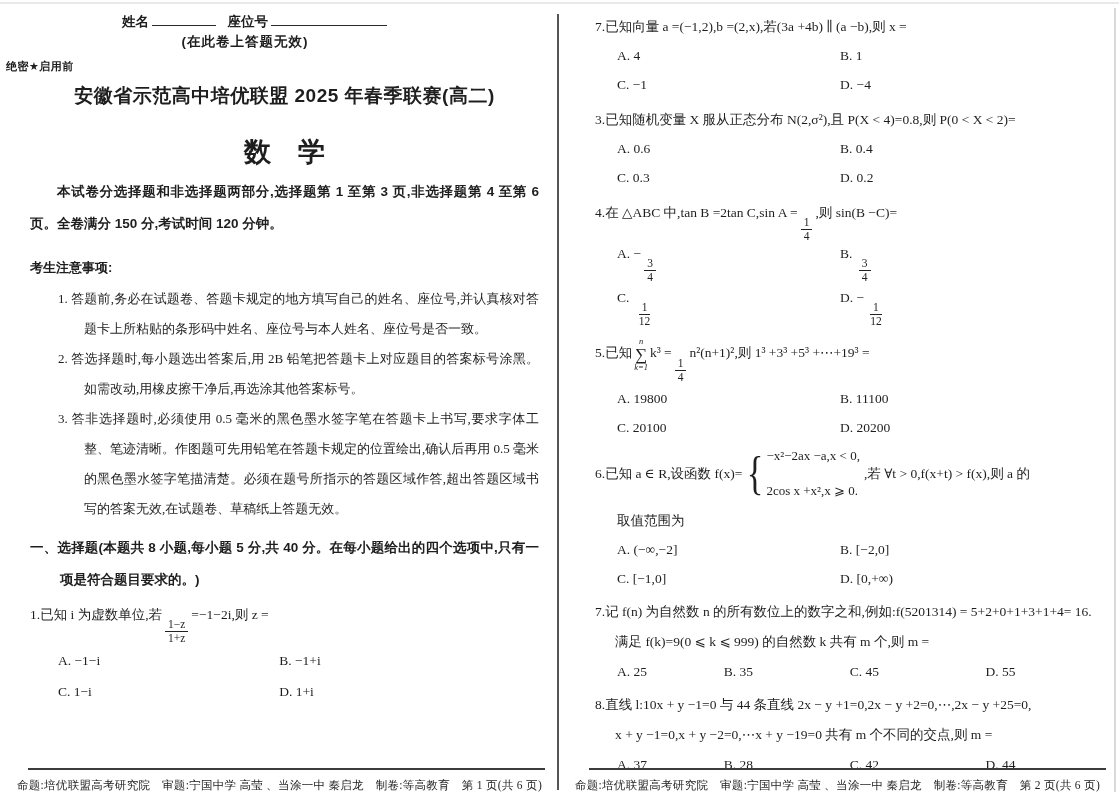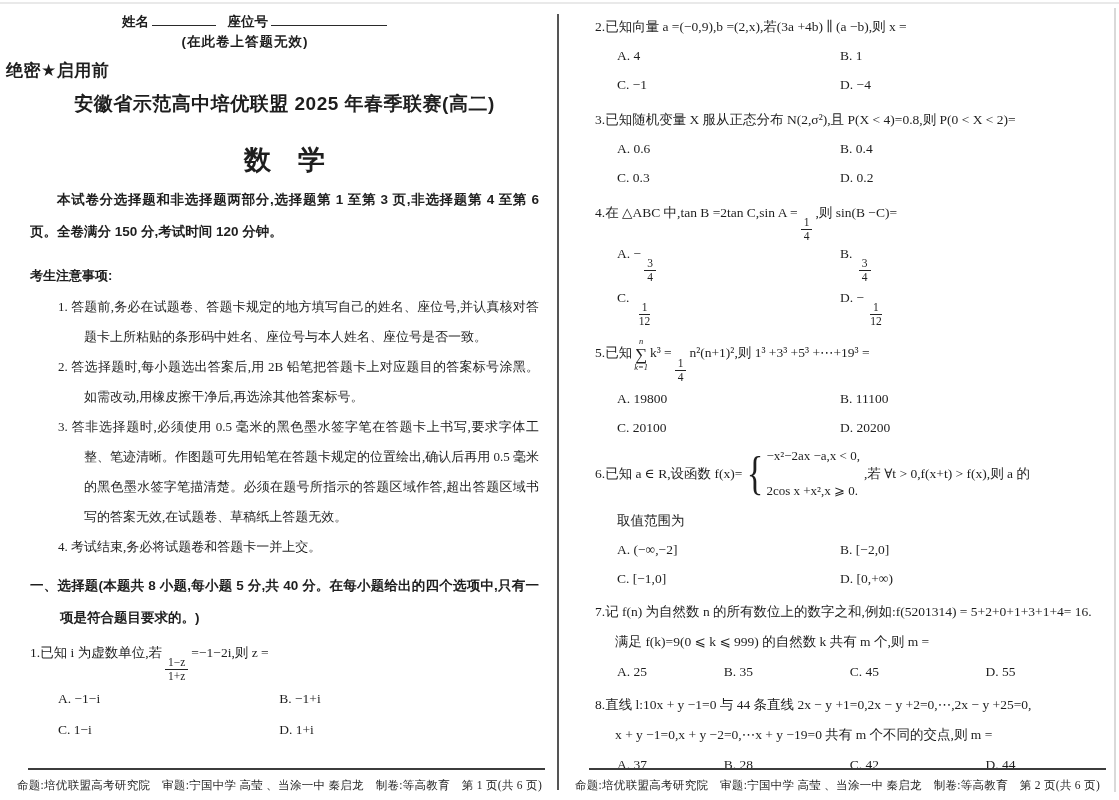--- a/index.html
+++ b/index.html
@@ -19,21 +19,21 @@
   .page-right { left:559px; width:555px; padding:6px 12px 0 36px; }
 
   .hei { font-family:"Liberation Sans","DejaVu Sans",sans-serif; font-weight:700; }
 
   
   .head-line { padding-left:92px; font-size:13.5px; line-height:20px; }
   .blank { display:inline-block; border-bottom:1.5px solid #2a2a2a; height:13px; margin:0 8px 0 3px; vertical-align:baseline; }
   .blank-name { width:64px; }
   .blank-seat { width:116px; }
   .invalid { width:430px; text-align:center; font-size:13.5px; line-height:20px; letter-spacing:1px; }
-  .secret { font-size:17px; margin:7px 0 0 -24px; letter-spacing:.5px; }
+  .secret { font-size:11px; margin:7px 0 0 -24px; letter-spacing:.5px; }
   .title { text-align:center; font-size:19px; margin-top:9px; letter-spacing:.5px; }
   .subject { text-align:center; font-size:27px; margin-top:25px; }
   .intro { font-size:13.5px; line-height:32px; text-indent:2em; margin-top:6px; text-align:justify; }
   .notice-title { font-size:13px; line-height:32px; margin-top:12px; }
   .notice { font-size:13px; line-height:30px; padding-left:54px; text-indent:-26px; text-align:justify; }
   .section { font-size:13.5px; line-height:32px; margin-top:8px; padding-left:30px; text-indent:-30px; text-align:justify; }
 
   
   .stem { font-size:13.5px; line-height:30px; margin-top:4px; }
   .page-right .stem { line-height:29px; margin-top:6px; }
@@ -84,21 +84,20 @@
     <div class="invalid hei">(在此卷上答题无效)</div>
     <div class="secret hei">绝密★启用前</div>
     <div class="title hei">安徽省示范高中培优联盟 2025 年春季联赛(高二)</div>
     <div class="subject hei">数　学</div>
 
     <p class="intro hei">本试卷分选择题和非选择题两部分,选择题第 1 至第 3 页,非选择题第 4 至第 6 页。全卷满分 150 分,考试时间 120 分钟。</p>
     <div class="notice-title hei">考生注意事项:</div>
     <div class="notice">1. 答题前,务必在试题卷、答题卡规定的地方填写自己的姓名、座位号,并认真核对答题卡上所粘贴的条形码中姓名、座位号与本人姓名、座位号是否一致。</div>
     <div class="notice">2. 答选择题时,每小题选出答案后,用 2B 铅笔把答题卡上对应题目的答案标号涂黑。如需改动,用橡皮擦干净后,再选涂其他答案标号。</div>
     <div class="notice">3. 答非选择题时,必须使用 0.5 毫米的黑色墨水签字笔在答题卡上书写,要求字体工整、笔迹清晰。作图题可先用铅笔在答题卡规定的位置绘出,确认后再用 0.5 毫米的黑色墨水签字笔描清楚。必须在题号所指示的答题区域作答,超出答题区域书写的答案无效,在试题卷、草稿纸上答题无效。</div>
-    <div class="notice">4. 考试结束,务必将试题卷和答题卡一并上交。</div>
 
     <div class="section hei">一、选择题(本题共 8 小题,每小题 5 分,共 40 分。在每小题给出的四个选项中,只有一项是符合题目要求的。)</div>
 
     <div class="stem">
       <span>1.已知 i 为虚数单位,若</span><span class="frac">
           <span class="fnum">1−z</span>
           <span class="fden">1+z</span>
         </span><span>=−1−2i,则 z =</span>
     </div>
     <div class="opts2">
@@ -107,21 +106,21 @@
       <span class="opt">C. 1−i</span>
       <span class="opt">D. 1+i</span>
     </div>
 
     <div class="footer-rule"></div>
     <div class="footer">命题:培优联盟高考研究院　审题:宁国中学 高莹 、当涂一中 秦启龙　制卷:等高教育　第 1 页(共 6 页)</div>
   </div>
 
   <div class="page page-right">
 
-    <div class="stem">2.已知向量 a =(−0,9),b =(2,x),若(3a +4b) ∥ (a −b),则 x =</div>
+    <div class="stem">7.已知向量 a =(−1,2),b =(2,x),若(3a +4b) ∥ (a −b),则 x =</div>
     <div class="opts2">
       <span class="opt">A. 4</span>
       <span class="opt">B. 1</span>
       <span class="opt">C. −1</span>
       <span class="opt">D. −4</span>
     </div>
 
     <div class="stem">3.已知随机变量 X 服从正态分布 N(2,σ²),且 P(X &lt; 4)=0.8,则 P(0 &lt; X &lt; 2)=</div>
     <div class="opts2">
       <span class="opt">A. 0.6</span>

